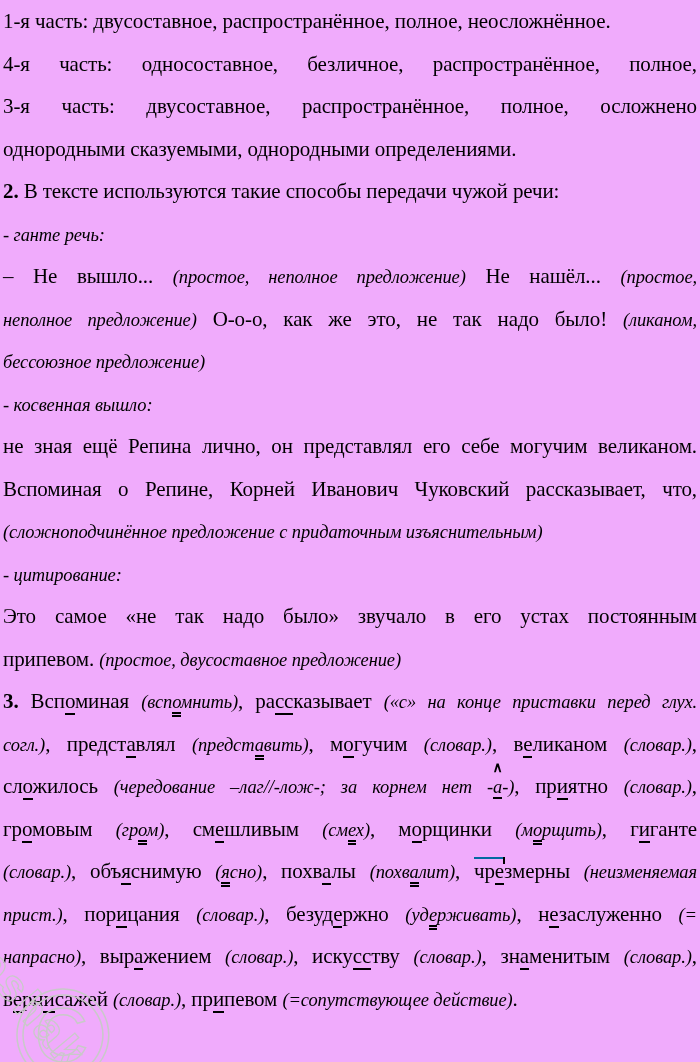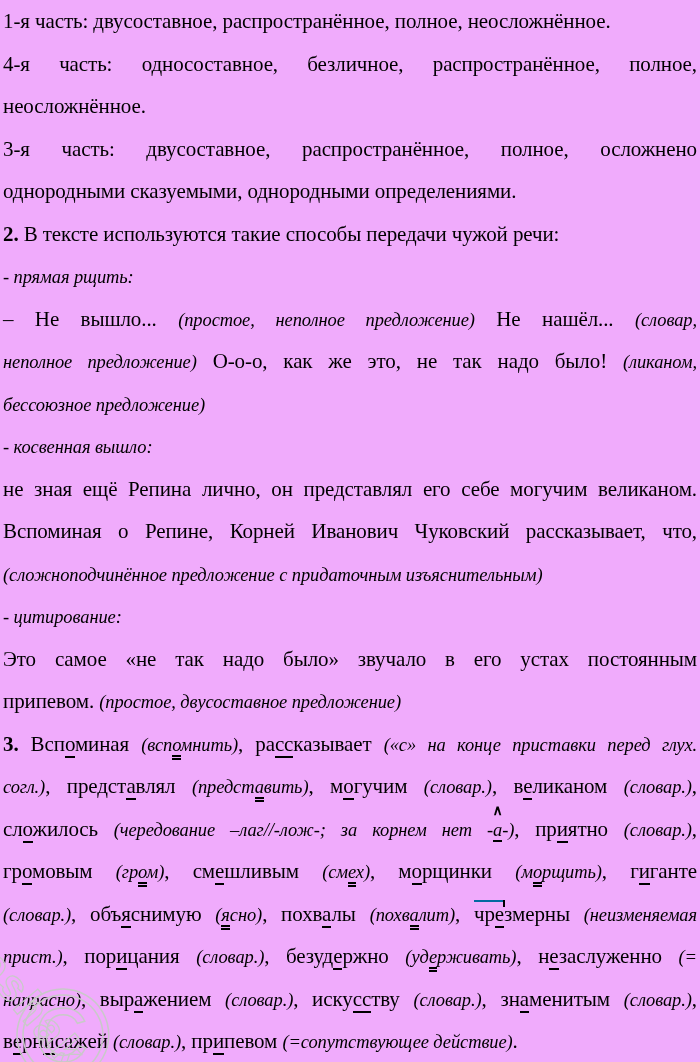--- a/index.html
+++ b/index.html
@@ -81,26 +81,25 @@
     pointer-events:none;
   }
 </style>
 </head>
 <body>
 
 <div class="page">
   <div class="doc" id="doc">
       <div class="line"><span class="run">1-я часть: двусоставное, распространённое, полное, неосложнённое.</span></div>
       <div class="line fill"><span class="run">4-я часть: односоставное, безличное, распространённое, полное,</span></div>
-      <div class="line"><span class="run">неосложнённое.</span></div>
       <div class="line fill"><span class="run">3-я часть: двусоставное, распространённое, полное, осложнено</span></div>
       <div class="line"><span class="run">однородными сказуемыми, однородными определениями.</span></div>
       <div class="line"><span class="run bold">2.</span><span class="run"> В тексте используются такие способы передачи чужой речи:</span></div>
-      <div class="line"><span class="run it">- прямая рщить:</span></div>
-      <div class="line fill"><span class="run">– Не вышло... </span><span class="run it">(простое, неполное предложение)</span><span class="run"> Не нашёл... </span><span class="run it">(словар,</span></div>
+      <div class="line"><span class="run it">- ганте речь:</span></div>
+      <div class="line fill"><span class="run">– Не вышло... </span><span class="run it">(простое, неполное предложение)</span><span class="run"> Не нашёл... </span><span class="run it">(простое,</span></div>
       <div class="line fill"><span class="run it">неполное предложение)</span><span class="run"> О-о-о, как же это, не так надо было! </span><span class="run it">(ликаном,</span></div>
       <div class="line"><span class="run it">бессоюзное предложение)</span></div>
       <div class="line"><span class="run it">- косвенная вышло:</span></div>
       <div class="line fill"><span class="run">не зная ещё Репина лично, он представлял его себе могучим великаном.</span></div>
       <div class="line fill"><span class="run">Вспоминая о Репине, Корней Иванович Чуковский рассказывает, что,</span></div>
       <div class="line"><span class="run it">(сложноподчинённое предложение с придаточным изъяснительным)</span></div>
       <div class="line"><span class="run it">- цитирование:</span></div>
       <div class="line fill"><span class="run">Это самое «не так надо было» звучало в его устах постоянным</span></div>
       <div class="line"><span class="run">припевом. </span><span class="run it">(простое, двусоставное предложение)</span></div>
       <div class="line fill"><span class="run bold">3.</span><span class="run"> Всп</span><span class="run u1">о</span><span class="run">миная </span><span class="run it">(всп</span><span class="run it u2">о</span><span class="run it">мнить)</span><span class="run">, ра</span><span class="run u1">сс</span><span class="run">казывает </span><span class="run it">(«с» на конце приставки перед глух.</span></div>

